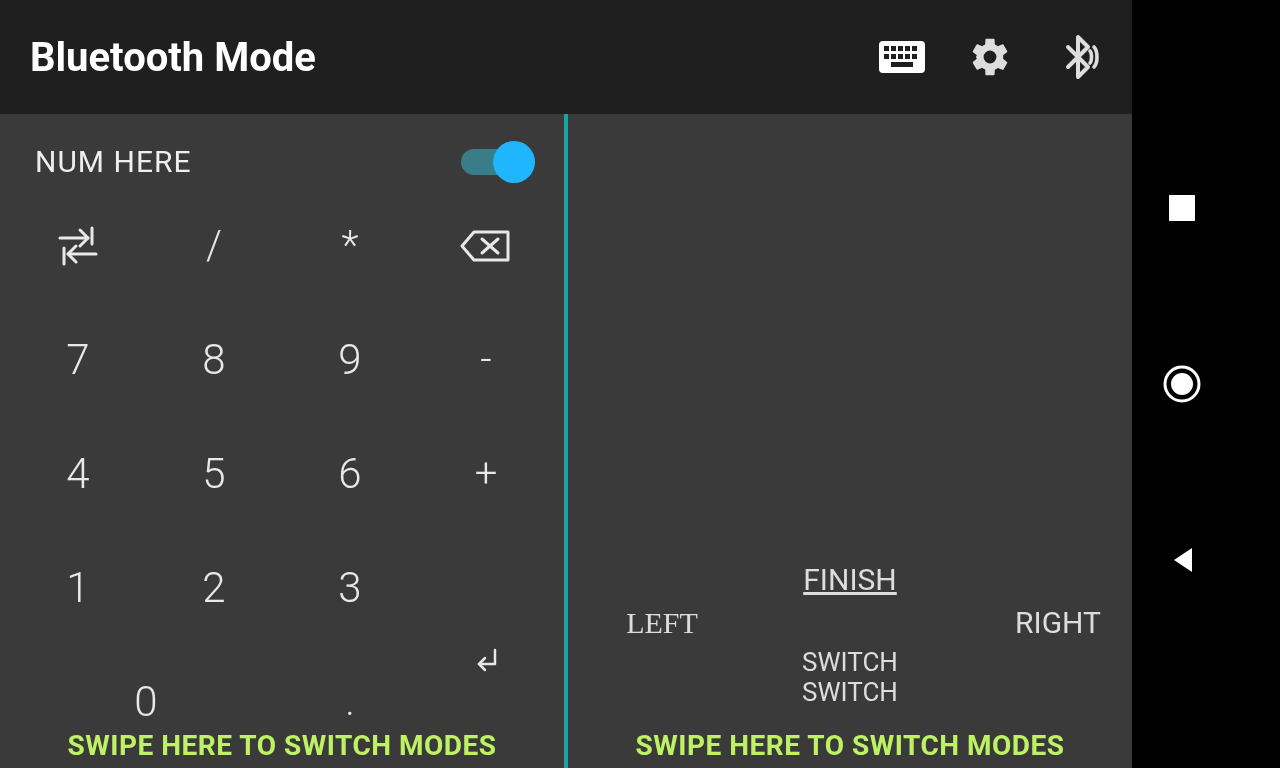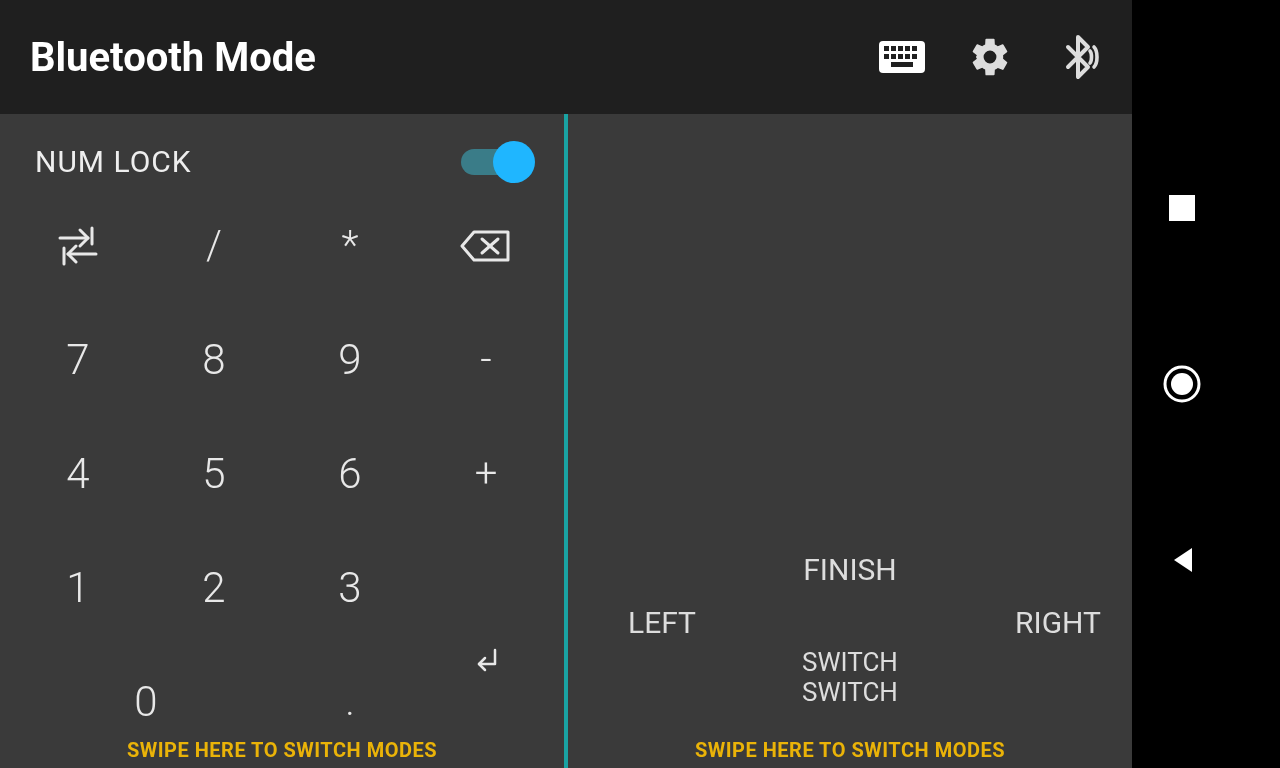--- a/index.html
+++ b/index.html
@@ -25,26 +25,26 @@
 
   .keypad { flex: 1; display: grid; grid-template-columns: repeat(4, 1fr); grid-template-rows: repeat(5, 1fr); align-items: center; justify-items: center; padding: 0 10px 10px 10px; }
   .key { color: #e8e8e8; font-size: 42px; font-weight: 300; width: 100%; height: 100%; display: flex; align-items: center; justify-content: center; cursor: pointer; }
   .key.op { font-size: 40px; }
   .key svg { display: block; }
   .zero { grid-column: 1 / span 2; }
   .enter { grid-column: 4; grid-row: 4 / span 2; align-self: start; padding-top: 34px; }
 
   .touch-area { flex: 1; display: flex; align-items: flex-end; justify-content: center; position: relative; }
   .touch-labels { width: 100%; padding-bottom: 60px; display: grid; grid-template-columns: 1fr 1fr 1fr; grid-template-rows: auto auto auto; row-gap: 8px; align-items: center; justify-items: center; color: #ddd; font-size: 30px; }
-  .tl-finish { grid-column: 2; grid-row: 1; margin-bottom: 10px; }
-  .tl-left   { grid-column: 1; grid-row: 2; }
+  .tl-finish { grid-column: 2; grid-row: 1; margin-bottom: 0; text-decoration: underline; }
+  .tl-left   { grid-column: 1; grid-row: 2; font-family: Liberation Serif, serif; }
   .tl-right  { grid-column: 3; grid-row: 2; margin-left: 40px; }
   .tl-switch { grid-column: 2; grid-row: 3; line-height: 1.15; font-size: 26px; }
 
-  .swipe-hint { position: absolute; bottom: 6px; left: 0; right: 0; text-align: center; color: #eab308; font-size: 20px; font-weight: 700; letter-spacing: 0.5px; }
+  .swipe-hint { position: absolute; bottom: 6px; left: 0; right: 0; text-align: center; color: #bef264; font-size: 28px; font-weight: 700; letter-spacing: 0.5px; }
 </style>
 </head>
 <body>
 
 <div class="screen">
   <div class="app">
 
     <div class="topbar">
       <div class="title">Bluetooth Mode</div>
       <div class="icons">
@@ -78,21 +78,21 @@
             <path d="M20 7c2 2 2 8 0 10" stroke-width="1.8"></path>
           </svg>
         </div>
       </div>
     </div>
 
     <div class="content">
 
       <div class="pane">
         <div class="numlock-row">
-          <div class="label">NUM LOCK</div>
+          <div class="label">NUM HERE</div>
           <div class="toggle">
             <div class="knob"></div>
           </div>
         </div>
 
         <div class="keypad">
           <div class="key op">
             <svg width="48" height="40" viewBox="0 0 48 40" fill="none" stroke="#e8e8e8" stroke-width="3" stroke-linecap="round" stroke-linejoin="round">
               <line x1="6" y1="12" x2="34" y2="12"></line>
                 <polyline points="26,4 34,12 26,20"></polyline>

